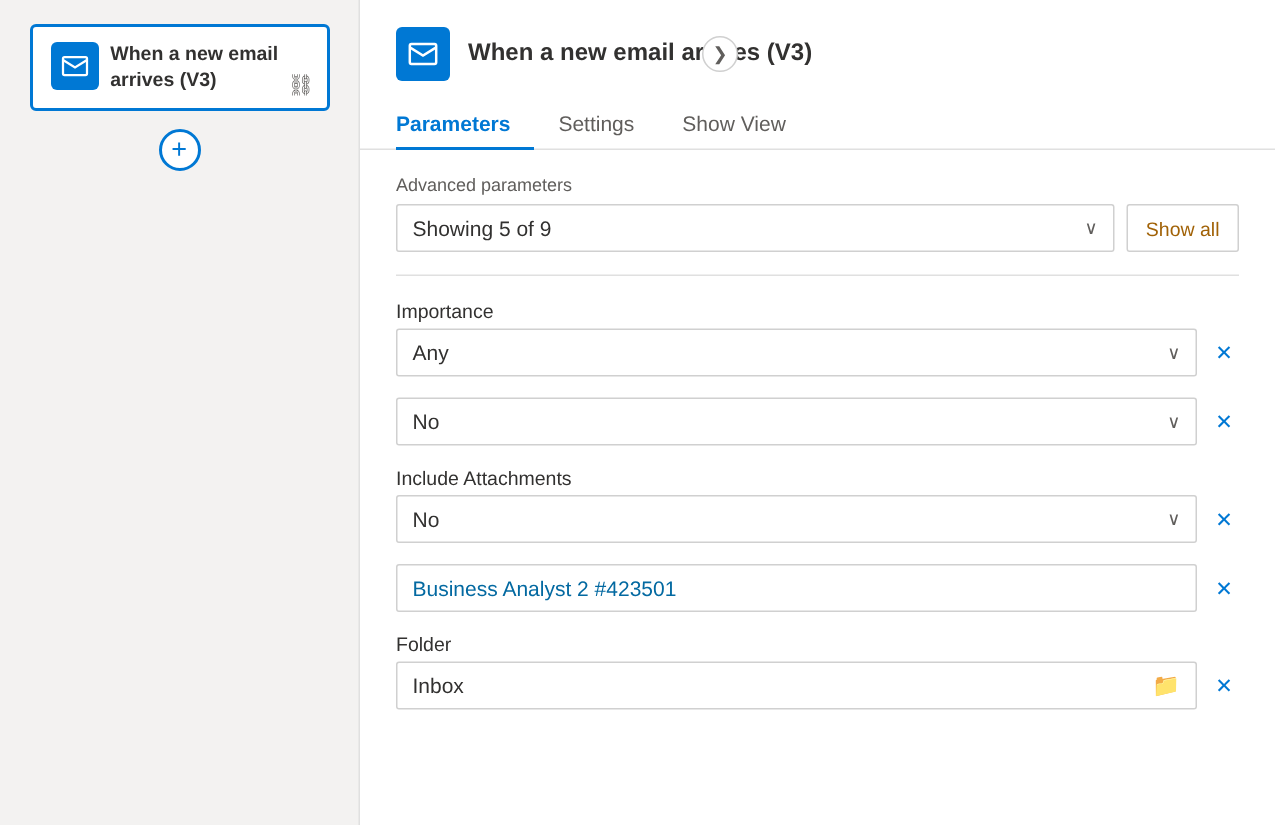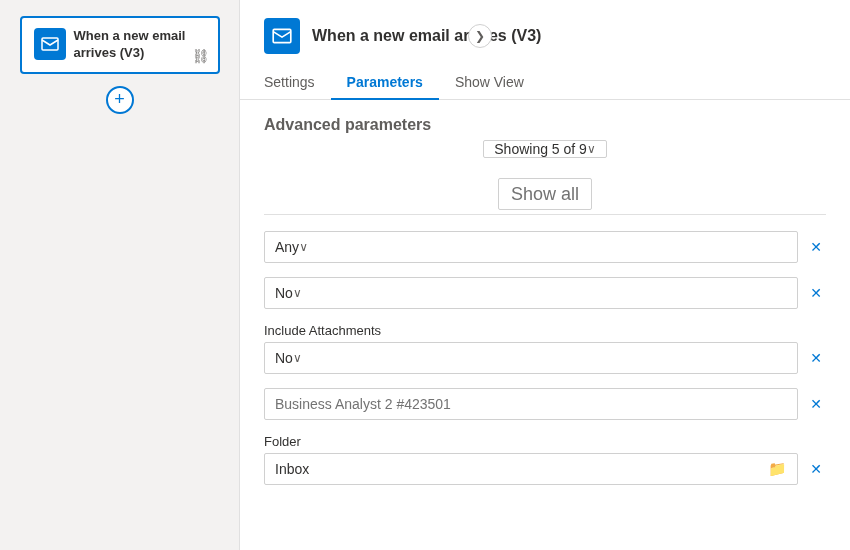--- a/index.html
+++ b/index.html
@@ -165,32 +165,31 @@
     }
 
     
     .content {
       flex: 1;
       overflow-y: auto;
       padding: 16px 24px;
     }
 
     .section-label {
-      font-size: 16px;
+      font-size: 12px;
       color: #605e5c;
       margin-bottom: 6px;
-      font-weight: 700;
+      font-weight: 400;
     }
 
     .advanced-params-row {
       display: flex;
       align-items: center;
-      gap: 20px;
-      margin-bottom: 4px;
-      flex-direction: column;
+      gap: 8px;
+      margin-bottom: 15px;
     }
 
     .dropdown-showing {
       flex: 1;
       height: 32px;
       border: 1px solid #d0d0d0;
       border-radius: 2px;
       background: #fff;
       padding: 0 10px;
       display: flex;
@@ -200,22 +199,22 @@
       font-size: 14px;
       color: #323130;
     }
 
     .btn-show-all, .btn-clear-all {
       height: 32px;
       padding: 0 12px;
       border: 1px solid #d0d0d0;
       border-radius: 2px;
       background: #fff;
-      font-size: 18px;
-      color: #737373;
+      font-size: 13px;
+      color: #a16207;
       cursor: pointer;
       white-space: nowrap;
     }
 
     
     .param-group {
       margin-bottom: 14px;
     }
 
     .param-label {
@@ -232,34 +231,35 @@
 
     .param-dropdown {
       flex: 1;
       height: 32px;
       border: 1px solid #d0d0d0;
       border-radius: 2px;
       background: #fff;
       padding: 0 10px;
       display: flex;
       align-items: center;
+      justify-content: space-between;
       cursor: pointer;
       font-size: 14px;
       color: #323130;
     }
 
     .param-input {
       flex: 1;
       height: 32px;
       border: 1px solid #d0d0d0;
       border-radius: 2px;
       background: #fff;
       padding: 0 10px;
       font-size: 14px;
-      color: #737373;
+      color: #0369a1;
       outline: none;
       display: flex;
       align-items: center;
     }
 
     .param-input-folder {
       flex: 1;
       height: 32px;
       border: 1px solid #d0d0d0;
       border-radius: 2px;
@@ -325,39 +325,40 @@
     <div class="header-icon">
       <svg width="22" height="22" viewBox="0 0 20 20" fill="white" xmlns="http://www.w3.org/2000/svg">
         <rect x="2" y="4" width="16" height="12" rx="1" fill="none" stroke="white" stroke-width="1.5"></rect>
         <path d="M2 6l8 5 8-5" stroke="white" stroke-width="1.5" fill="none"></path>
       </svg>
     </div>
     <span class="panel-title">When a new email arrives (V3)</span>
   </div>
 
   <div class="tabs">
+    <div class="tab active">Parameters</div>
     <div class="tab">Settings</div>
-    <div class="tab active">Parameters</div>
     <div class="tab">Show View</div>
   </div>
 
   <div class="content">
 
     <div class="section-label">Advanced parameters</div>
     <div class="advanced-params-row">
       <div class="dropdown-showing">
         <span>Showing 5 of 9</span>
         <span class="chevron-down">∨</span>
       </div>
       <button class="btn-show-all">Show all</button>
     </div>
 
     <hr class="divider">
 
     <div class="param-group">
+      <div class="param-label">Importance</div>
       <div class="param-row">
         <div class="param-dropdown">
           <span>Any</span>
           <span class="chevron-down">∨</span>
         </div>
         <div class="x-btn">✕</div>
       </div>
     </div>
 
     <div class="param-group">

